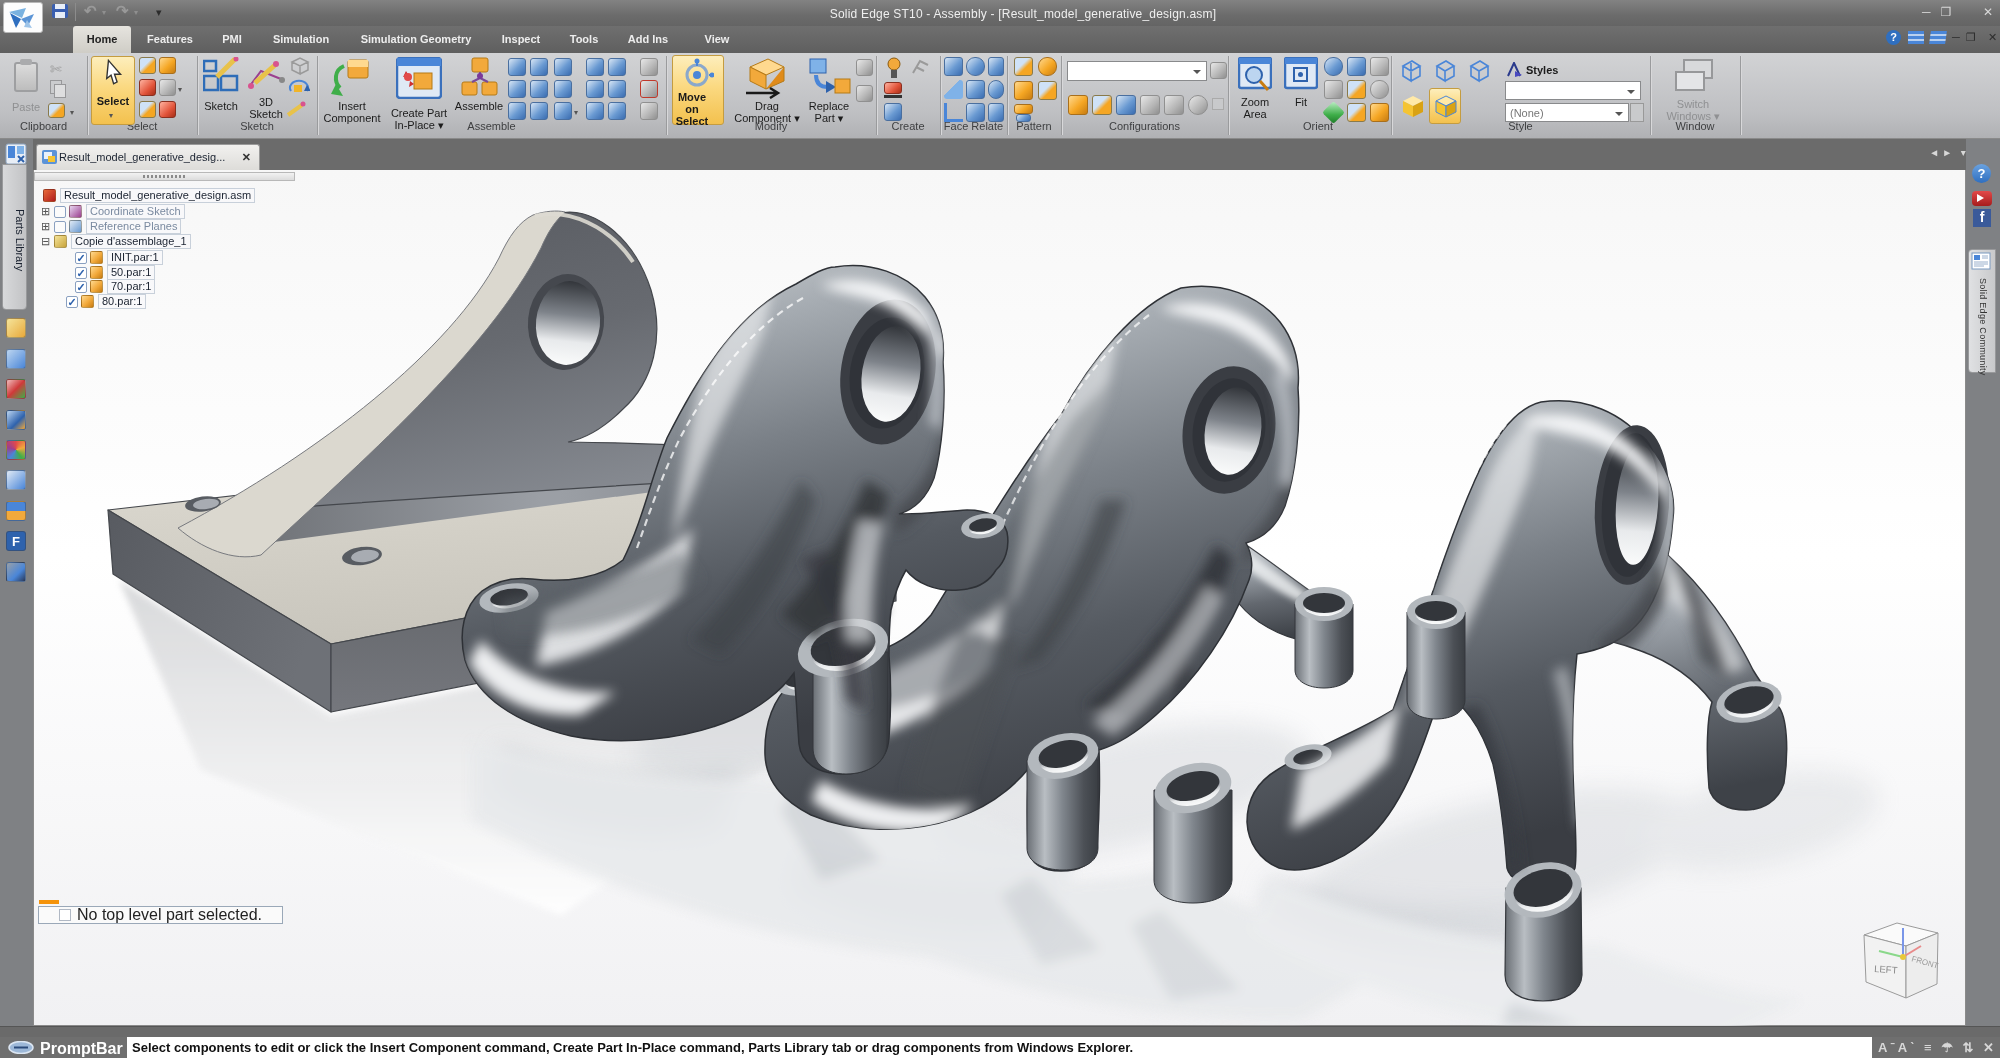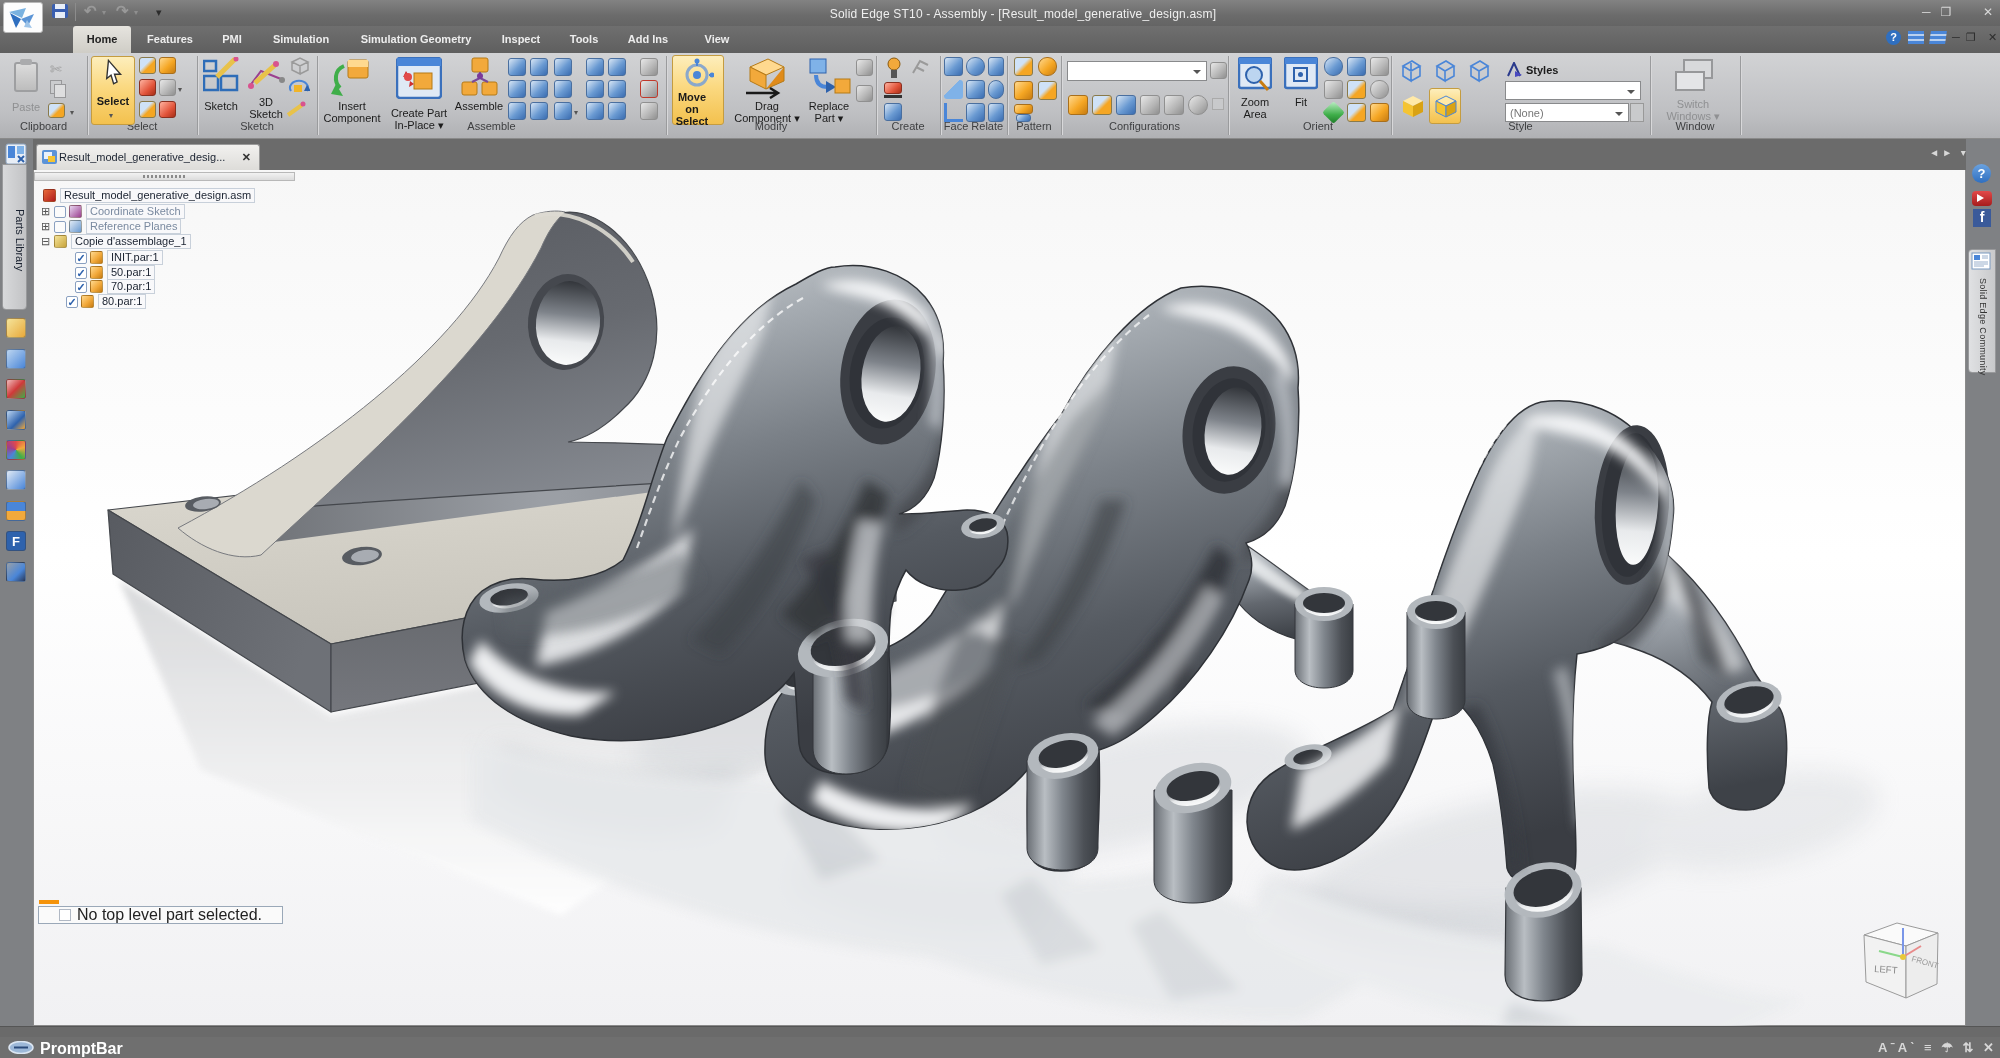--- a/index.html
+++ b/index.html
@@ -650,13 +650,14 @@
 <div id="nolabel">No top level part selected.</div>
 </div>
 <div id="bottomstrip"></div>
 <div id="promptbar">
 <svg style="position:absolute;left:8px;top:4px" width="26" height="13" viewBox="0 0 26 13">
  <ellipse cx="13" cy="6.5" rx="12" ry="6" fill="#9db8d8" stroke="#dce6f2" stroke-width="1.5"></ellipse>
  <path d="M6 6.5 h14" stroke="#2a4a7a" stroke-width="2"></path>
     </svg>
 <div style="position:absolute;left:40px;top:3px;color:#fff;font-size:16px;font-weight:bold">PromptBar</div>
 <div style="position:absolute;left:1878px;top:3px;color:#d8d8d8;font-size:13px;font-weight:bold;letter-spacing:3px">AˉAˋ ≡ ☂ ⇅ ✕</div>
+<div id="promptmsg">Select components to edit or click the Insert Component command, Create Part In-Place command, Parts Library tab or drag components from Windows Explorer.</div>
   </div>
 
 </body></html>

